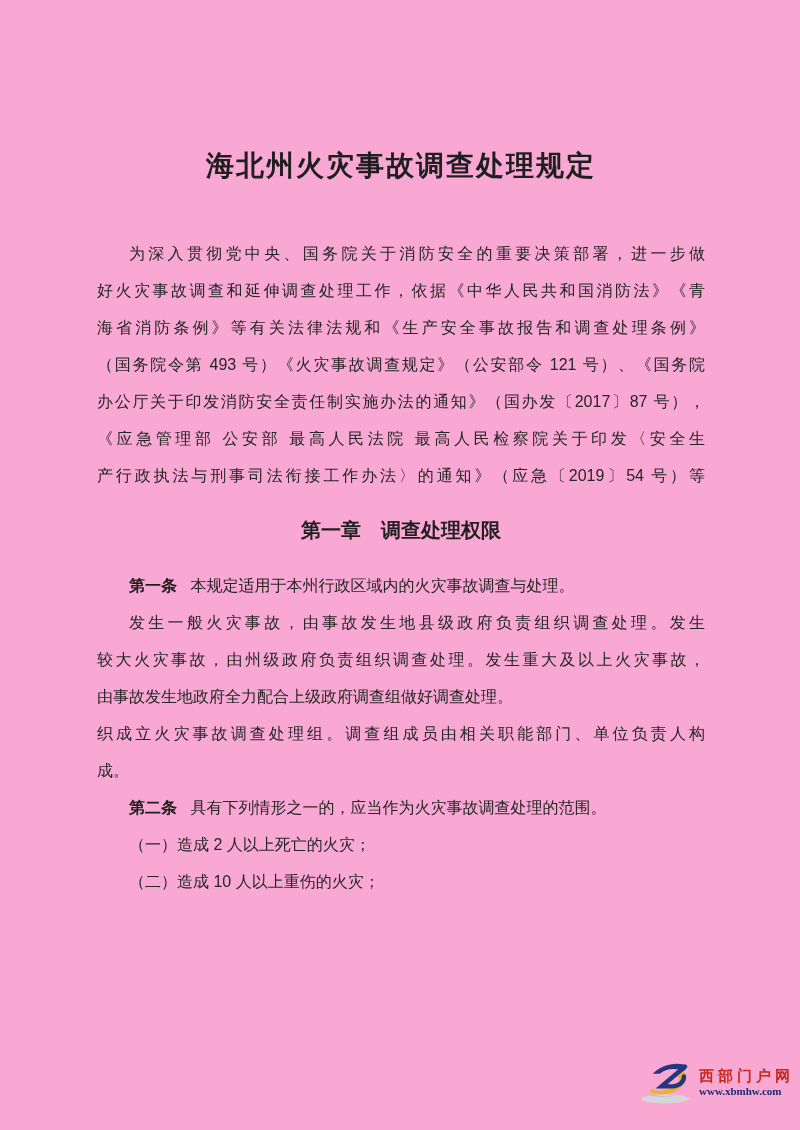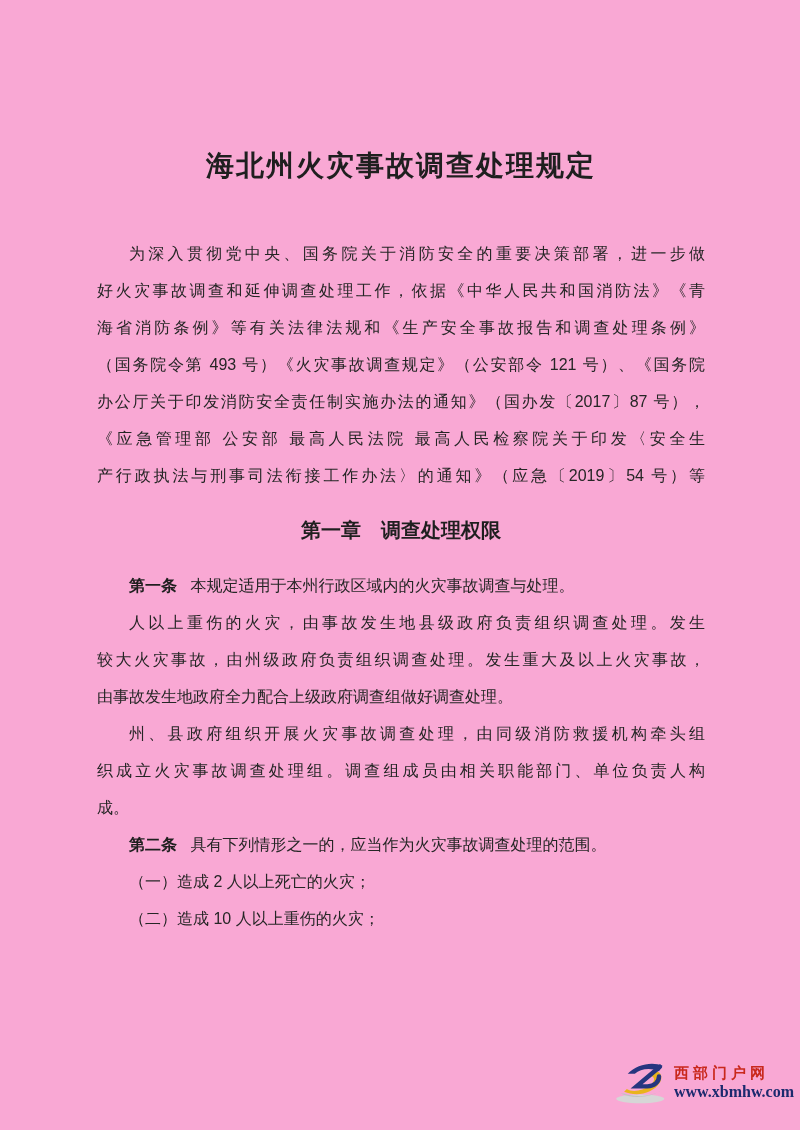--- a/index.html
+++ b/index.html
@@ -61,21 +61,21 @@
     line-height: 1.2;
   }
   .wm-name {
     font-size: 15px;
     font-weight: bold;
     letter-spacing: 4px;
     white-space: nowrap;
   }
   .wm-url {
     font-family: "Liberation Serif", "DejaVu Serif", serif;
-    font-size: 16px;
+    font-size: 11px;
     font-weight: bold;
     white-space: nowrap;
   }
 </style>
 </head>
 <body>
 
 <div class="page">
 
   <div class="doc">
@@ -83,24 +83,23 @@
     <div>
         <div class="doc-line indent fill">为深入贯彻党中央、国务院关于消防安全的重要决策部署，进一步做</div>
         <div class="doc-line fill">好火灾事故调查和延伸调查处理工作，依据《中华人民共和国消防法》《青</div>
         <div class="doc-line fill">海省消防条例》等有关法律法规和《生产安全事故报告和调查处理条例》</div>
         <div class="doc-line fill">（国务院令第 493 号）《火灾事故调查规定》（公安部令 121 号）、《国务院</div>
         <div class="doc-line fill">办公厅关于印发消防安全责任制实施办法的通知》（国办发〔2017〕87 号），</div>
         <div class="doc-line fill">《应急管理部 公安部 最高人民法院 最高人民检察院关于印发〈安全生</div>
         <div class="doc-line fill">产行政执法与刑事司法衔接工作办法〉的通知》（应急〔2019〕54 号）等</div>
         <div class="doc-line chapter-heading">第一章　调查处理权限</div>
         <div class="doc-line indent"><span class="article-num">第一条</span>本规定适用于本州行政区域内的火灾事故调查与处理。</div>
-        <div class="doc-line indent fill">人以上重伤的火灾，由事故发生地县级政府负责组织调查处理。发生</div>
+        <div class="doc-line indent fill">发生一般火灾事故，由事故发生地县级政府负责组织调查处理。发生</div>
         <div class="doc-line fill">较大火灾事故，由州级政府负责组织调查处理。发生重大及以上火灾事故，</div>
         <div class="doc-line">由事故发生地政府全力配合上级政府调查组做好调查处理。</div>
-        <div class="doc-line indent fill">州、县政府组织开展火灾事故调查处理，由同级消防救援机构牵头组</div>
         <div class="doc-line fill">织成立火灾事故调查处理组。调查组成员由相关职能部门、单位负责人构</div>
         <div class="doc-line">成。</div>
         <div class="doc-line indent"><span class="article-num">第二条</span>具有下列情形之一的，应当作为火灾事故调查处理的范围。</div>
         <div class="doc-line indent">（一）造成 2 人以上死亡的火灾；</div>
         <div class="doc-line indent">（二）造成 10 人以上重伤的火灾；</div>
       </div>
   </div>
 
   <div class="watermark">
     <span class="wm-icon">

